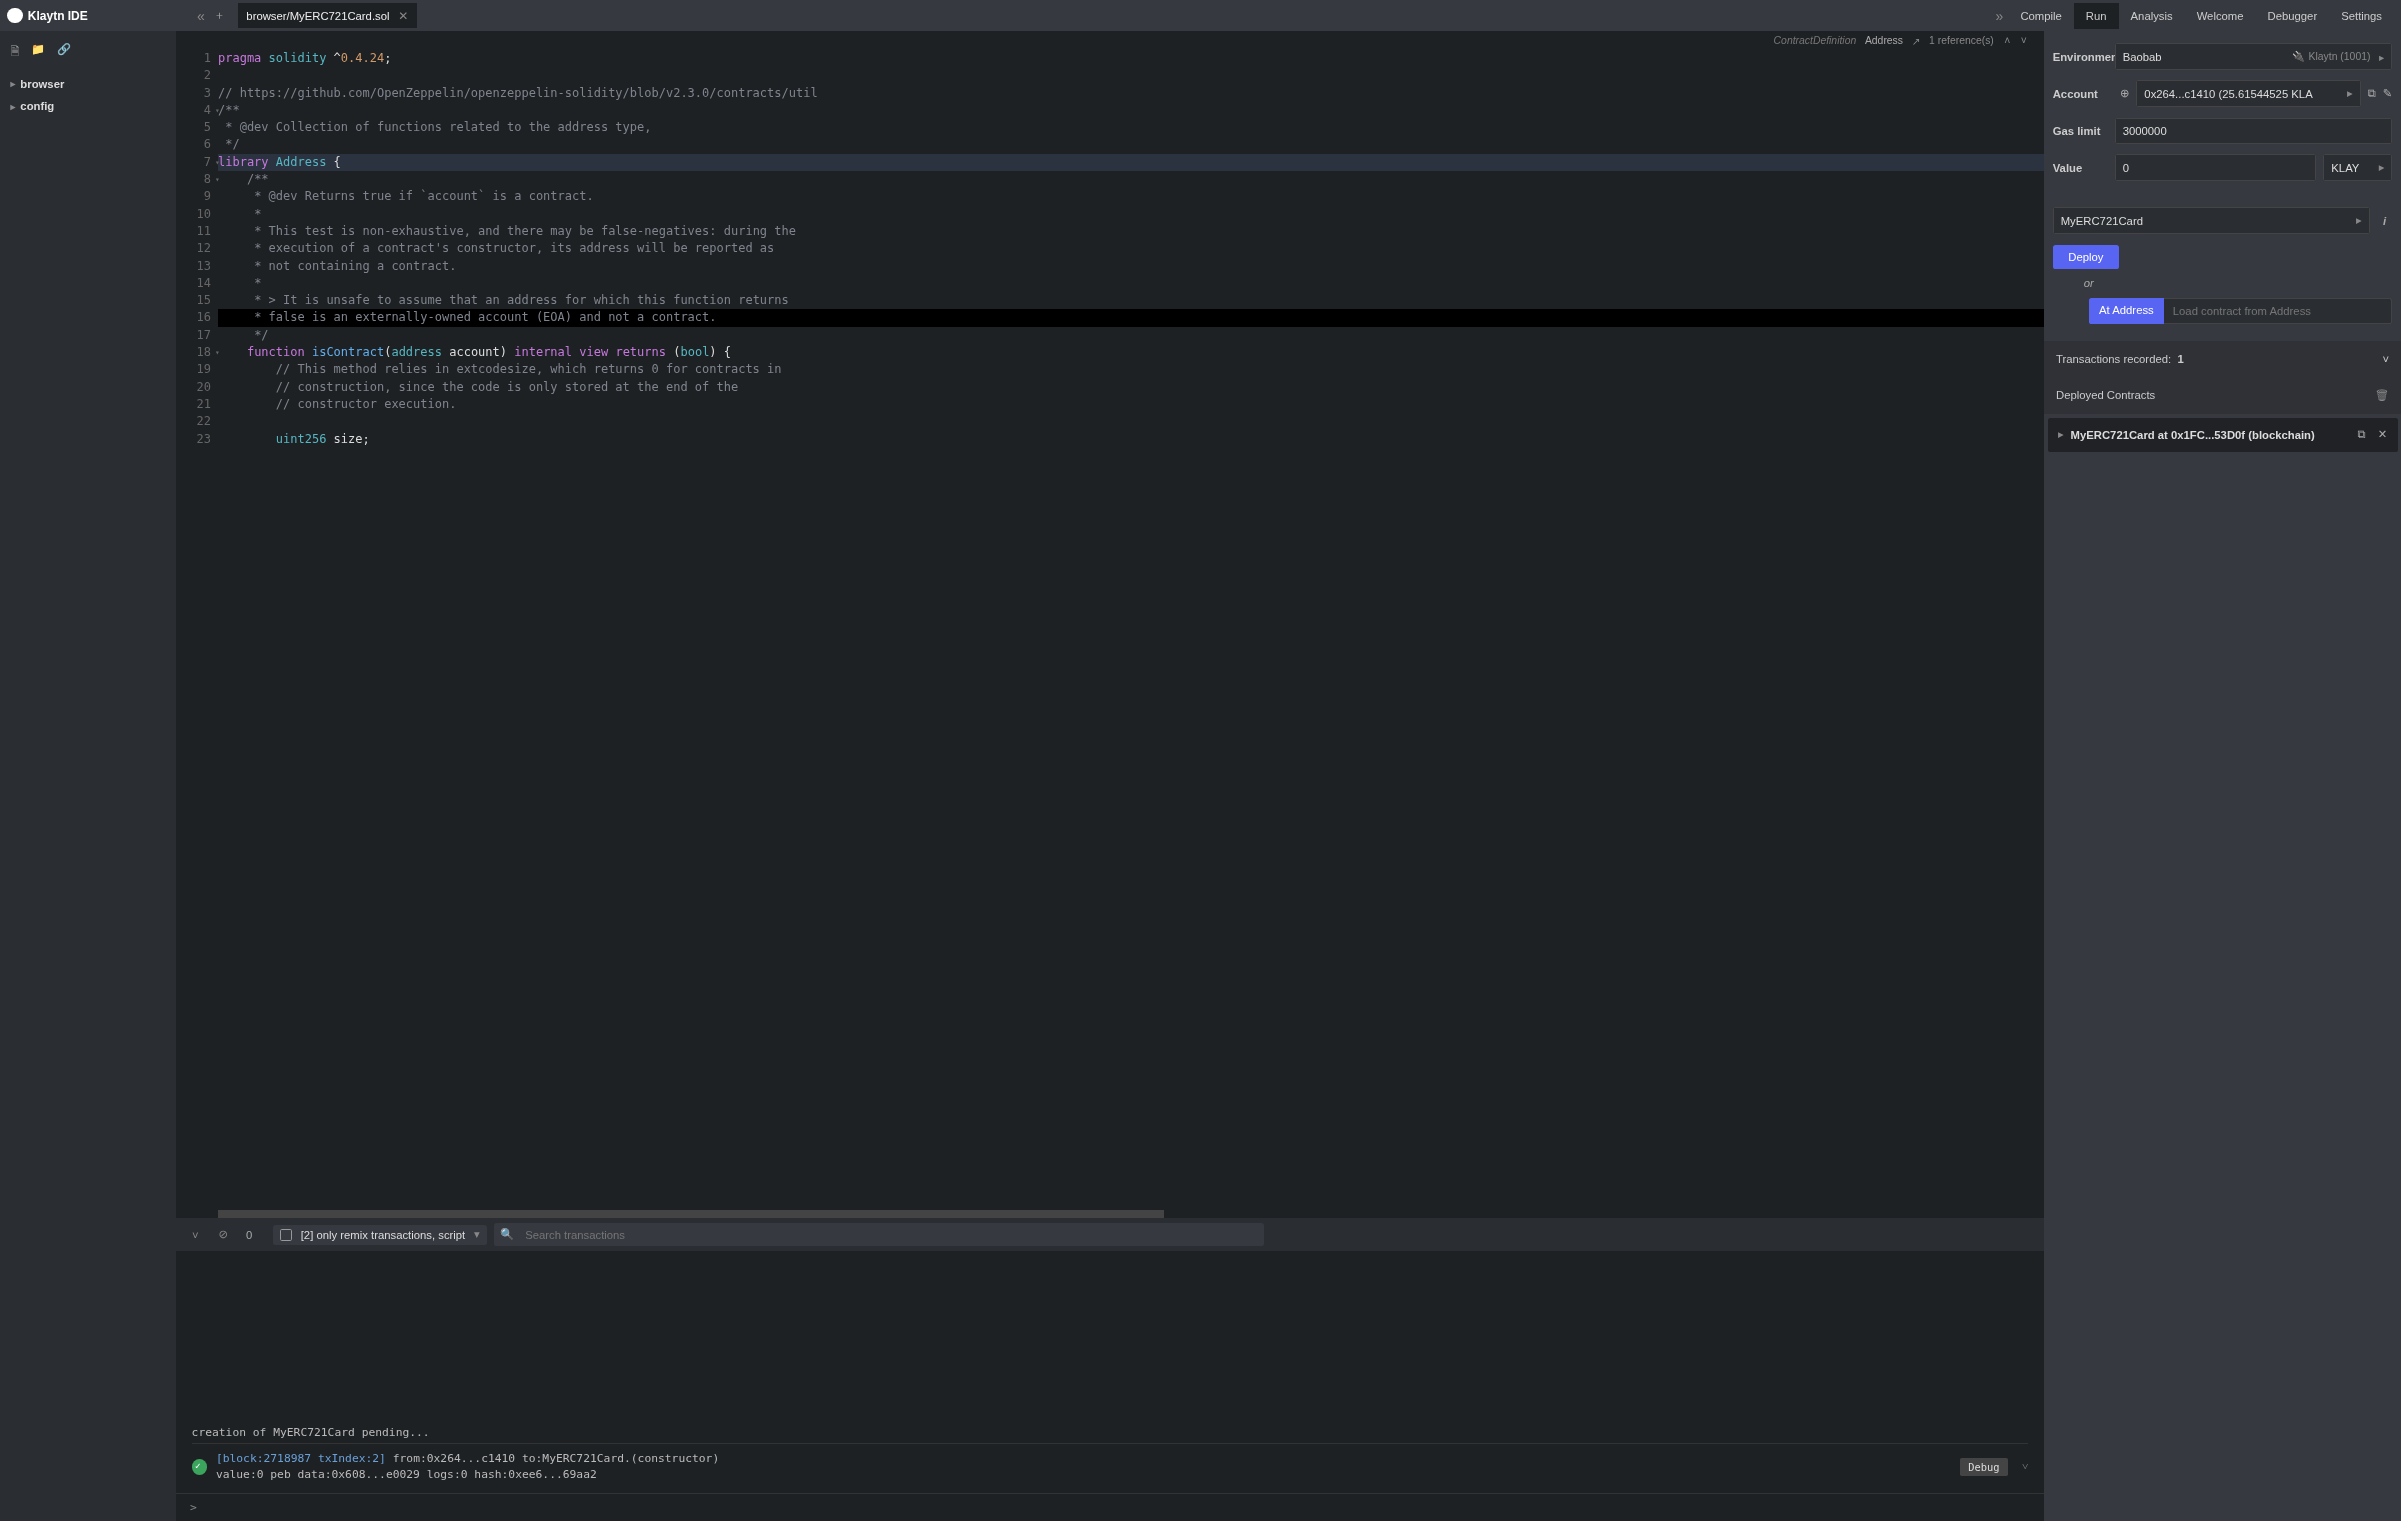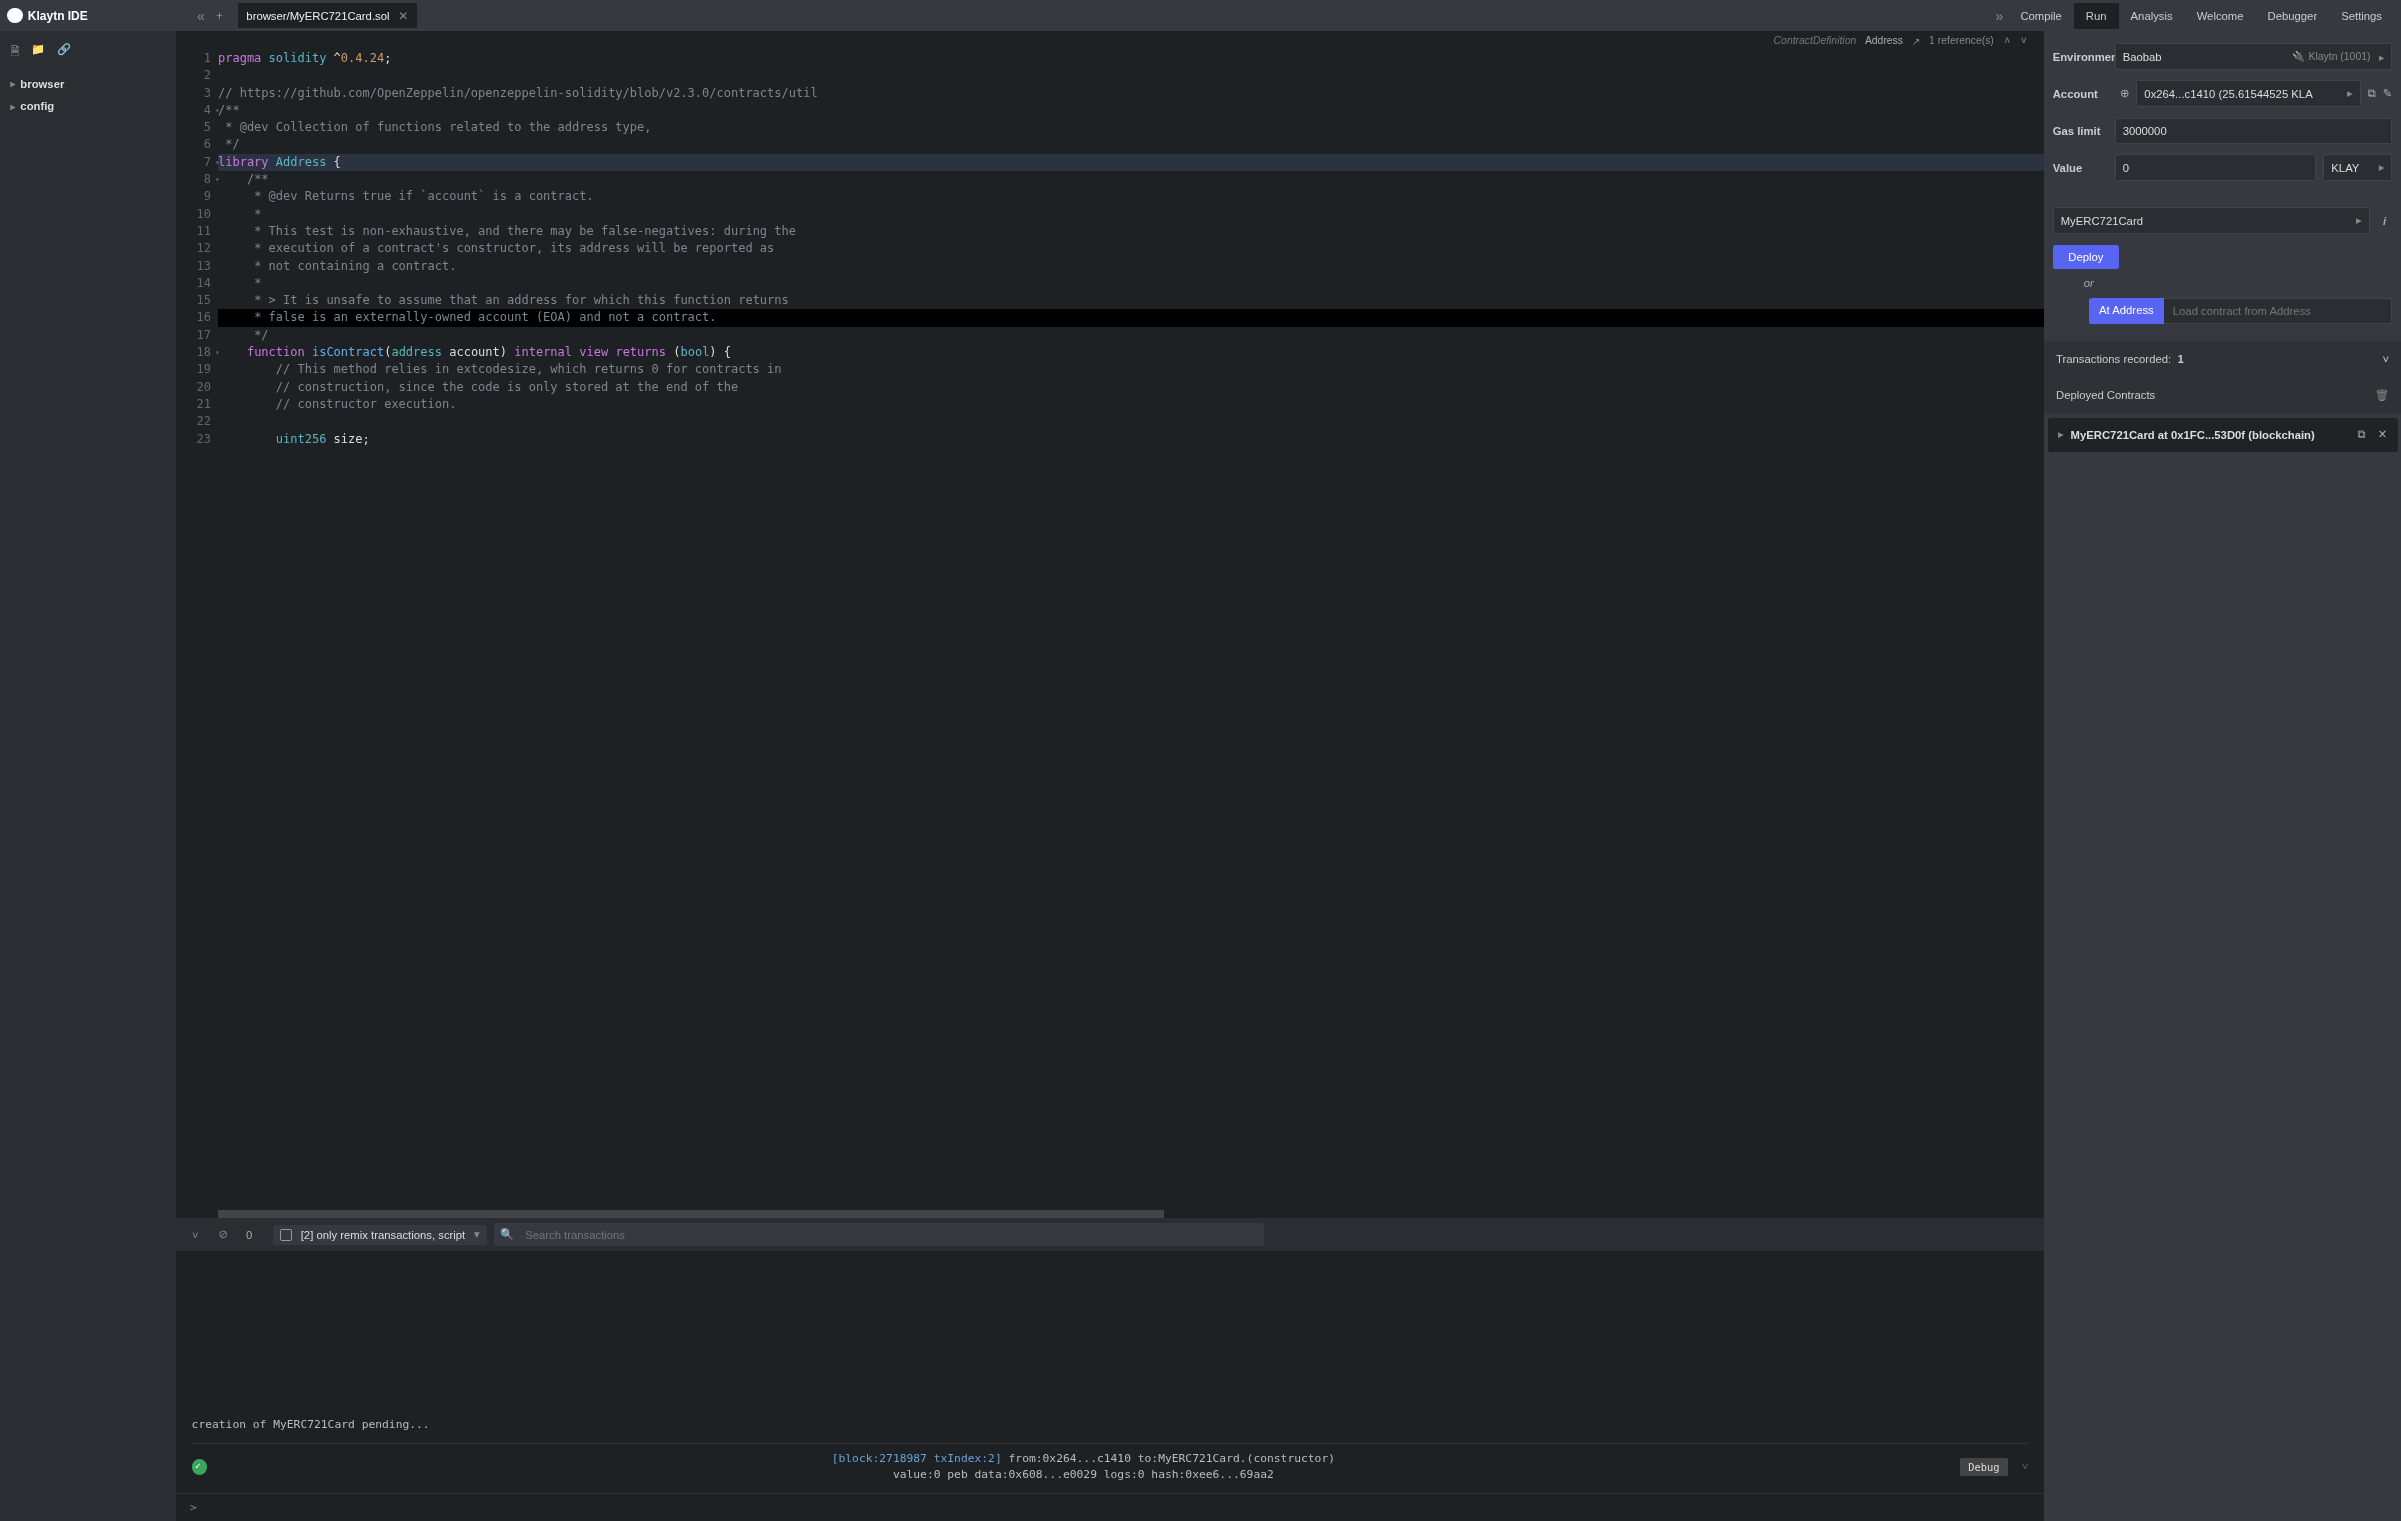--- a/index.html
+++ b/index.html
@@ -247,22 +247,21 @@
   display: flex;
   flex-direction: column;
 }
 .console-out .spacer { flex: 1; }
 .tx-row {
   display: flex;
   align-items: center;
   gap: 8.7px;
   padding: 7px 0;
   border-top: 0.9px solid #333;
-  margin-top: 12px;
-  text-align: center;
+  margin-top: 4px;
 }
 .tx-ok {
   width: 15.6px;
   height: 15.6px;
   border-radius: 50%;
   background: #3ba55d;
   position: relative;
   flex-shrink: 0;
 }
 .tx-ok::after {

